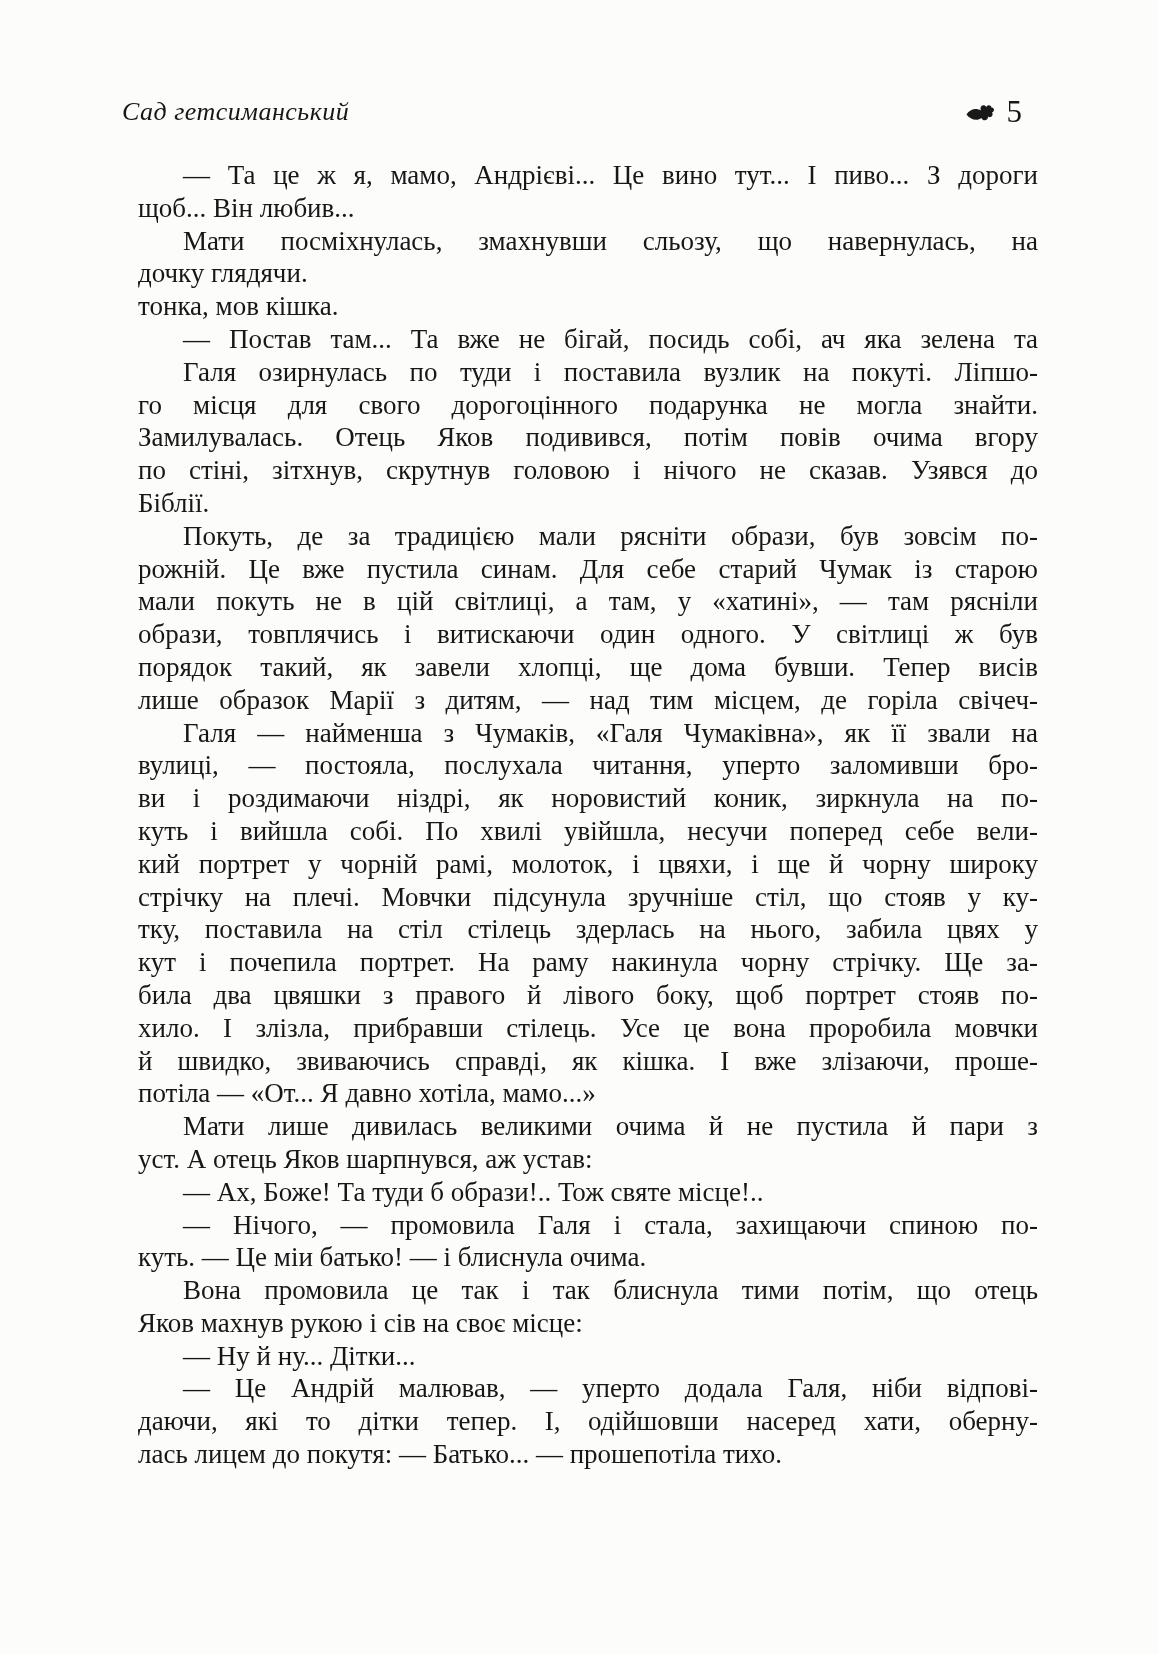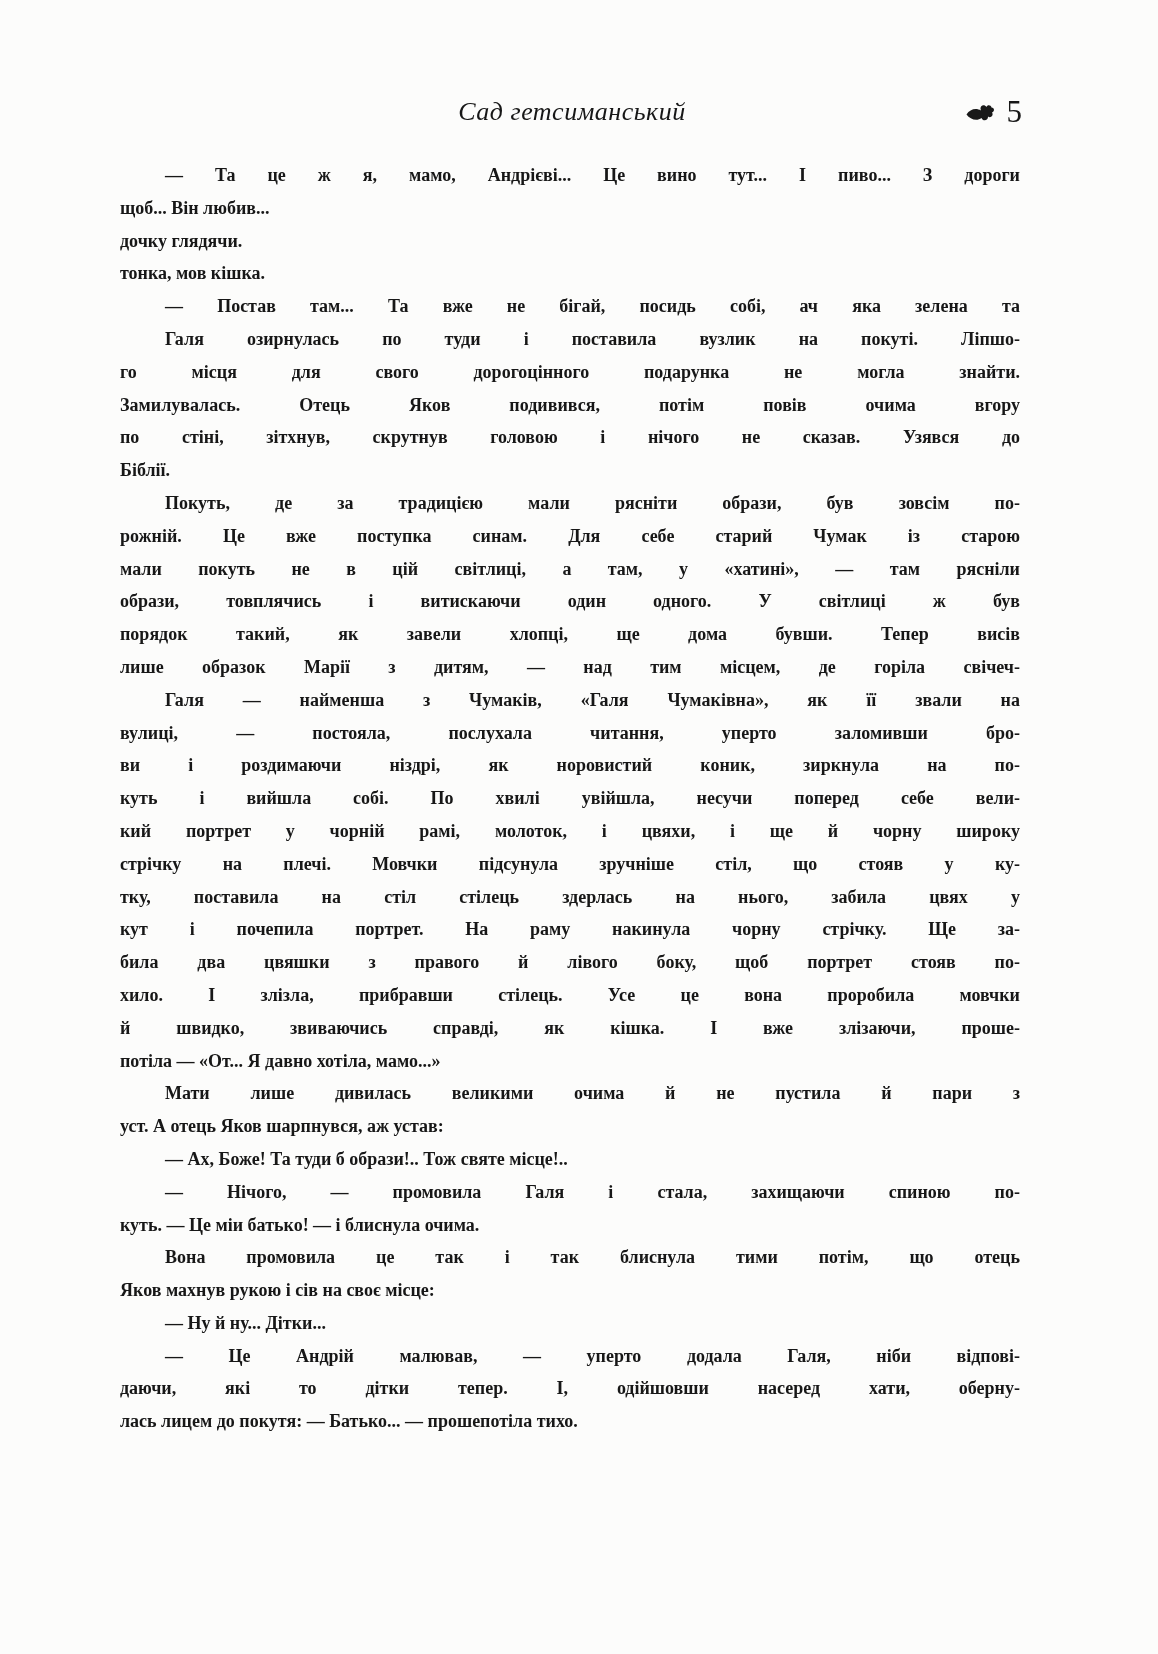--- a/index.html
+++ b/index.html
@@ -20,21 +20,20 @@
     position: absolute;
     top: 94px;
     left: 122px;
     width: 900px;
     height: 36px;
   }
   .head-title {
     position: absolute;
     left: 0;
     right: 0;
-    text-align: center;
     font-style: italic;
     font-size: 26px;
     line-height: 36px;
     letter-spacing: 0.5px;
   }
   .folio {
     position: absolute;
     right: 0;
     top: 0;
     height: 36px;
@@ -45,26 +44,25 @@
   .folio .fleuron {
     display: inline-flex;
     align-items: center;
   }
   .folio .num {
     font-size: 31px;
     line-height: 36px;
   }
   .text-block {
     position: absolute;
-    left: 120px;
+    left: 138px;
     top: 159px;
     width: 900px;
-    font-size: 18px;
+    font-size: 27px;
     line-height: 32.8px;
-    font-weight: bold;
   }
   .paragraph { margin: 0; padding: 0; }
   .line {
     text-align: justify;
     text-align-last: justify;
     white-space: normal;
   }
   .line.first { text-indent: 45px; }
   .line.last { text-align-last: auto; }
 </style>
@@ -84,36 +82,37 @@
       <span class="num">5</span>
     </div>
   </div>
 
   <div class="text-block">
       <div class="paragraph">
         <div class="line first">— Та це ж я, мамо, Андрієві... Це вино тут... І пиво... З дороги</div>
         <div class="line last">щоб... Він любив...</div>
       </div>
       <div class="paragraph">
+        <div class="line first">Мати посміхнулась, змахнувши сльозу, що навернулась, на</div>
         <div class="line last">дочку глядячи.</div>
       </div>
       <div class="paragraph">
         <div class="line last">тонка, мов кішка.</div>
         <div class="line first">— Постав там... Та вже не бігай, посидь собі, ач яка зелена та</div>
       </div>
       <div class="paragraph">
         <div class="line first">Галя озирнулась по туди і поставила вузлик на покуті. Ліпшо-</div>
         <div class="line">го місця для свого дорогоцінного подарунка не могла знайти.</div>
         <div class="line">Замилувалась. Отець Яков подивився, потім повів очима вгору</div>
         <div class="line">по стіні, зітхнув, скрутнув головою і нічого не сказав. Узявся до</div>
         <div class="line last">Біблії.</div>
       </div>
       <div class="paragraph">
         <div class="line first">Покуть, де за традицією мали рясніти образи, був зовсім по-</div>
-        <div class="line">рожній. Це вже поступка синам. Для себе старий Чумак із старою</div>
+        <div class="line">рожній. Це вже пустила синам. Для себе старий Чумак із старою</div>
         <div class="line">мали покуть не в цій світлиці, а там, у «хатині», — там рясніли</div>
         <div class="line">образи, товплячись і витискаючи один одного. У світлиці ж був</div>
         <div class="line">порядок такий, як завели хлопці, ще дома бувши. Тепер висів</div>
         <div class="line">лише образок Марії з дитям, — над тим місцем, де горіла свічеч-</div>
       </div>
       <div class="paragraph">
         <div class="line first">Галя — найменша з Чумаків, «Галя Чумаківна», як її звали на</div>
         <div class="line">вулиці, — постояла, послухала читання, уперто заломивши бро-</div>
         <div class="line">ви і роздимаючи ніздрі, як норовистий коник, зиркнула на по-</div>
         <div class="line">куть і вийшла собі. По хвилі увійшла, несучи поперед себе вели-</div>

